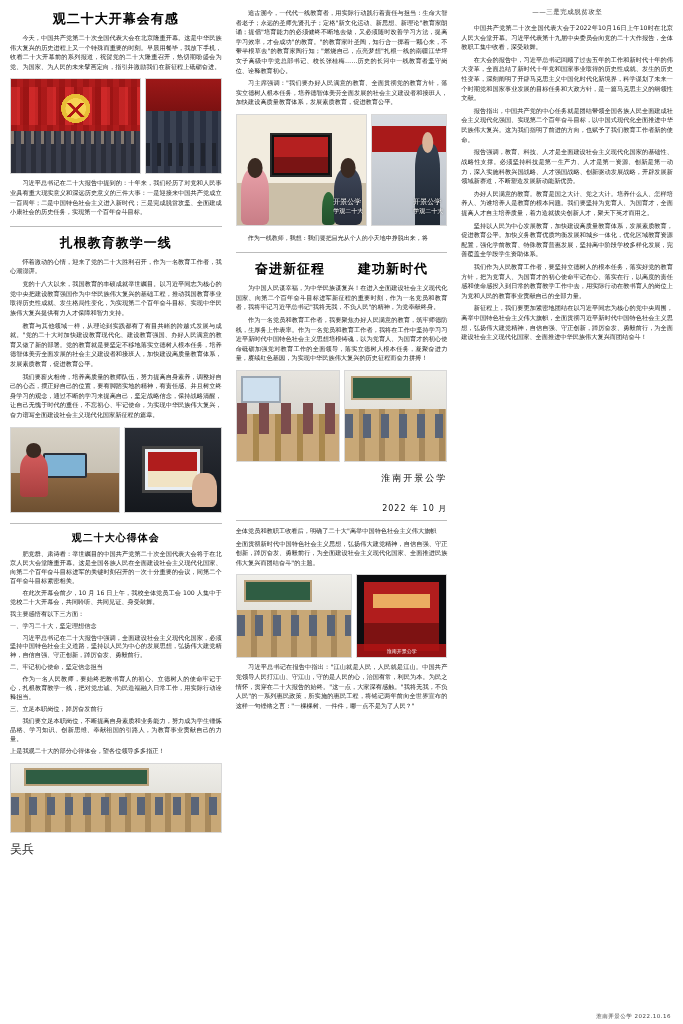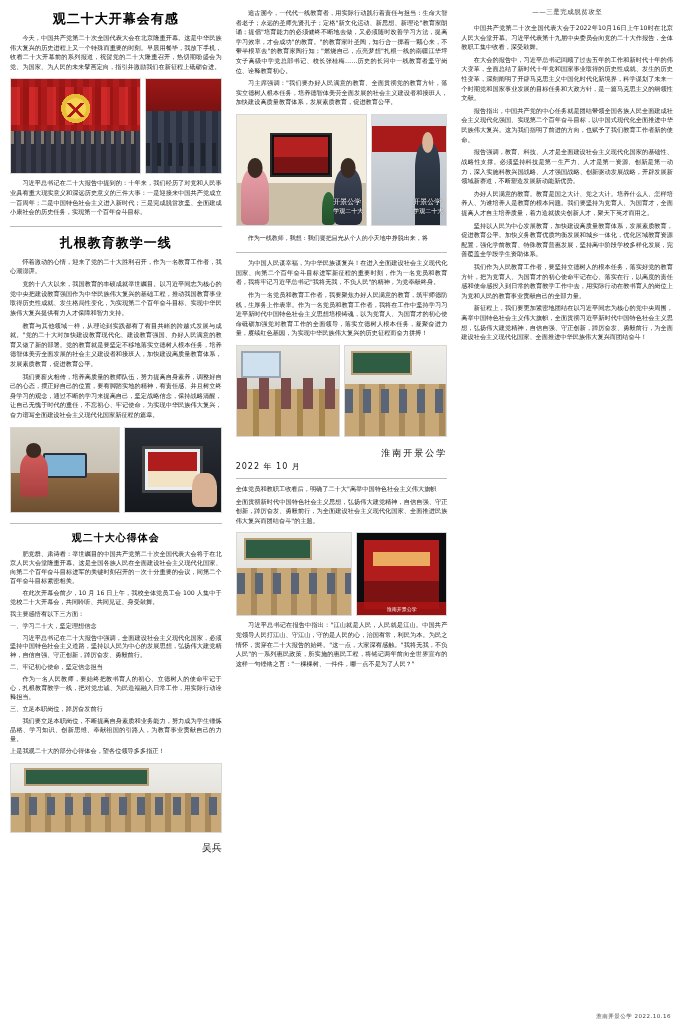--- a/index.html
+++ b/index.html
@@ -57,36 +57,37 @@
     line-height: 1.55;
     text-align: justify;
     text-indent: 2em;
     margin: 0 0 3px 0;
     color: #1b1b1b;
     font-family: "DejaVu Sans", "Liberation Sans", sans-serif;
   }
   .para.noindent { text-indent: 0; }
   .para.tight { line-height: 1.45; }
   .sign {
-    text-align: right;
-    font-size: 10px;
+    text-align: left;
+    font-size: 12px;
     margin-top: 4px;
     color: #222;
   }
   .sign-big {
     text-align: right;
     font-size: 9px;
     letter-spacing: 2px;
     margin-top: 6px;
     color: #111;
   }
   .sign-date {
+    text-align: right;
     font-size: 8px;
     letter-spacing: 1px;
-    margin-top: 1px;
+    margin-top: 18px;
     color: #111;
   }
   .hr {
     border: none;
     border-top: 1px solid #bbb;
     margin: 6px 0 5px 0;
   }
   
   .photo {
     position: relative;
@@ -449,20 +450,25 @@
             <div class="l1">开景公学</div>
             <div>学观二十大</div>
           </div>
         </div>
       </div>
 
       <p class="caption">作为一线教师，我想：我们要把目光从个人的小天地中挣脱出来，将</p>
 
       <hr class="hr">
 
+      <div class="sec-title">
+        <span>奋进新征程</span>
+        &nbsp;&nbsp;&nbsp;&nbsp;
+        <span>建功新时代</span>
+      </div>
 
       <p class="para">为中国人民谋幸福，为中华民族谋复兴！在进入全面建设社会主义现代化国家、向第二个百年奋斗目标进军新征程的重要时刻，作为一名党员和教育者，我将牢记习近平总书记"我将无我，不负人民"的精神，为党奉献终身。</p>
       <p class="para">作为一名党员和教育工作者，我要聚焦办好人民满意的教育，筑牢师德防线，生厚务上作表率。作为一名党员和教育工作者，我将在工作中坚持学习习近平新时代中国特色社会主义思想培根铸魂，以为党育人、为国育才的初心使命砥砺加强党对教育工作的全面领导，落实立德树人根本任务，凝聚奋进力量，赓续红色基因，为实现中华民族伟大复兴的历史征程而奋力拼搏！</p>
 
       <div class="photo-row">
         <div class="photo" style="flex:1;height:92px">
           <div class="scene scene-students">
             <div class="win"></div>
             <div class="rowdesk"></div>
             <div class="kids"></div>

